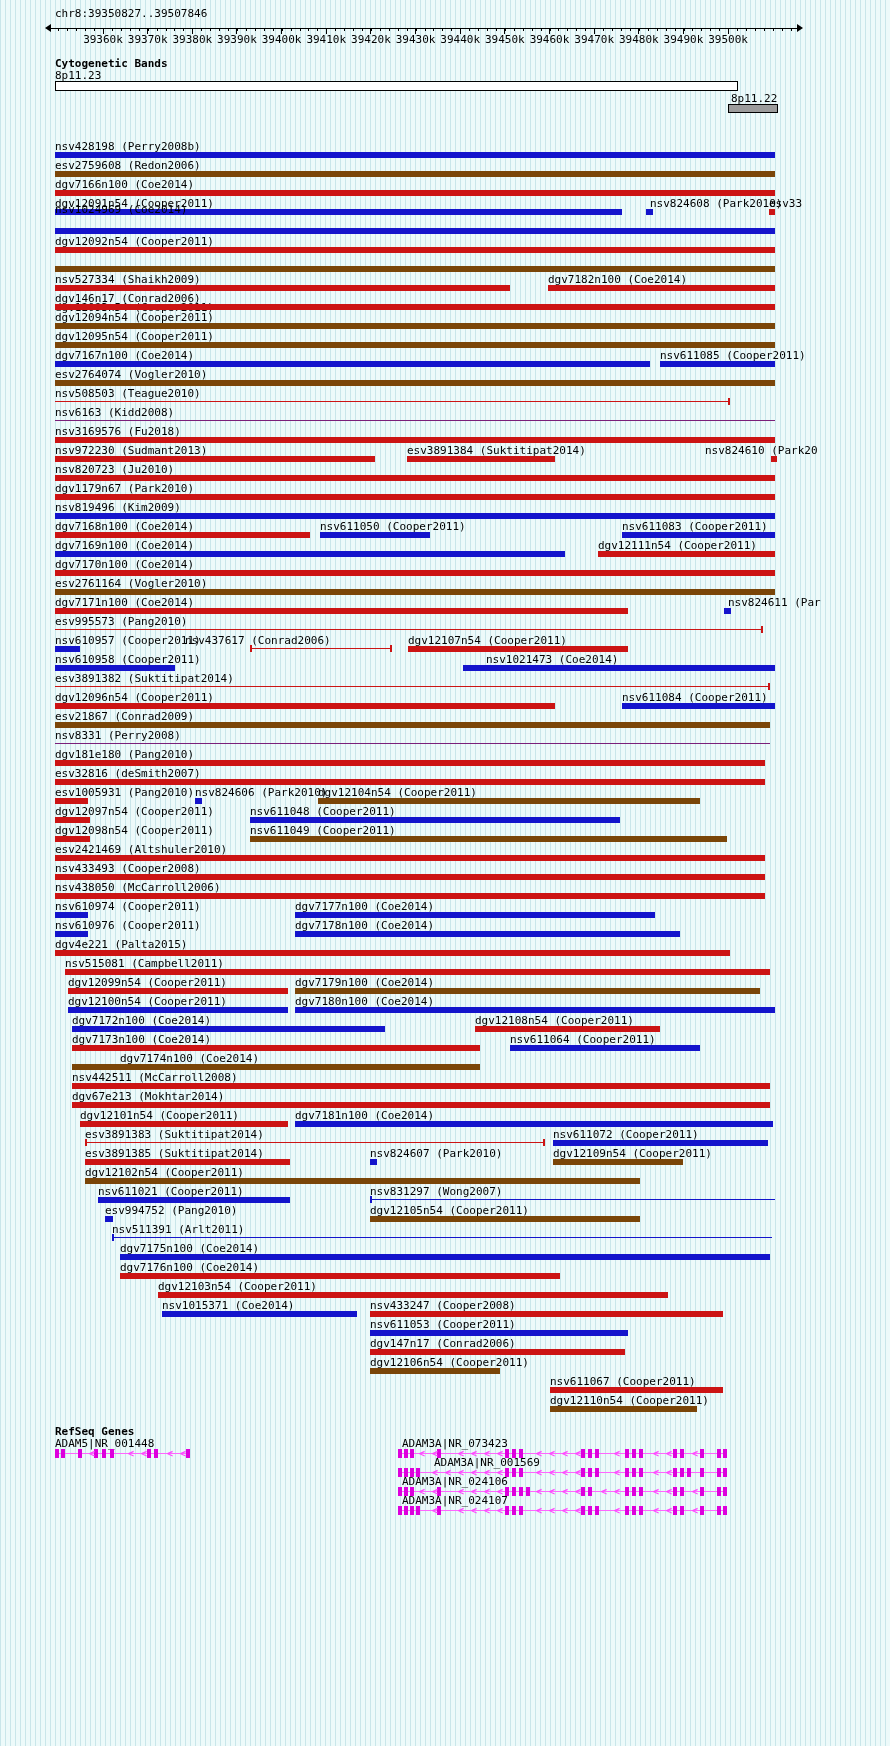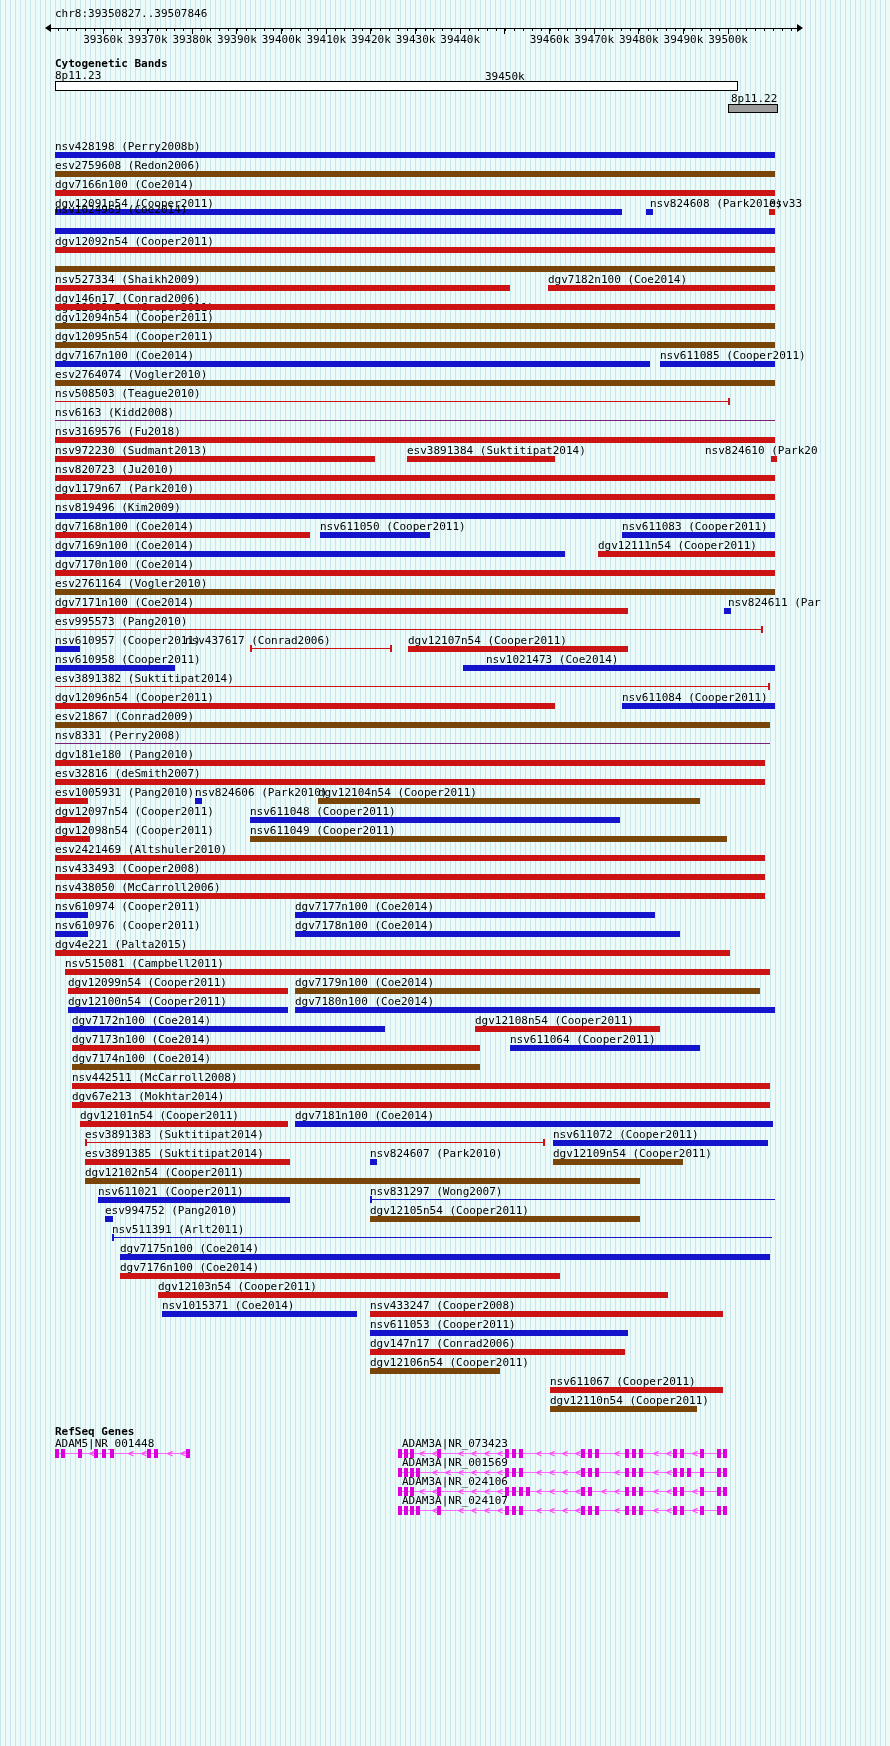--- a/index.html
+++ b/index.html
@@ -41,21 +41,21 @@
       <div class="lbl" style="left: 281.6px; top: 34px; transform: translateX(-50%);">39400k</div>
       <div class="vtick" style="left: 325.75px; top: 28px; height: 6px;"></div>
       <div class="lbl" style="left: 326.25px; top: 34px; transform: translateX(-50%);">39410k</div>
       <div class="vtick" style="left: 370.4px; top: 28px; height: 6px;"></div>
       <div class="lbl" style="left: 370.9px; top: 34px; transform: translateX(-50%);">39420k</div>
       <div class="vtick" style="left: 415.05px; top: 28px; height: 6px;"></div>
       <div class="lbl" style="left: 415.55px; top: 34px; transform: translateX(-50%);">39430k</div>
       <div class="vtick" style="left: 459.7px; top: 28px; height: 6px;"></div>
       <div class="lbl" style="left: 460.2px; top: 34px; transform: translateX(-50%);">39440k</div>
       <div class="vtick" style="left: 504.35px; top: 28px; height: 6px;"></div>
-      <div class="lbl" style="left: 504.85px; top: 34px; transform: translateX(-50%); margin-top: 37px;">39450k</div>
+      <div class="lbl" style="left: 504.85px; top: 34px; transform: translateX(-50%);">39450k</div>
       <div class="vtick" style="left: 549px; top: 28px; height: 6px;"></div>
       <div class="lbl" style="left: 549.5px; top: 34px; transform: translateX(-50%);">39460k</div>
       <div class="vtick" style="left: 593.65px; top: 28px; height: 6px;"></div>
       <div class="lbl" style="left: 594.15px; top: 34px; transform: translateX(-50%);">39470k</div>
       <div class="vtick" style="left: 638.3px; top: 28px; height: 6px;"></div>
       <div class="lbl" style="left: 638.8px; top: 34px; transform: translateX(-50%);">39480k</div>
       <div class="vtick" style="left: 682.95px; top: 28px; height: 6px;"></div>
       <div class="lbl" style="left: 683.45px; top: 34px; transform: translateX(-50%);">39490k</div>
       <div class="vtick" style="left: 727.6px; top: 28px; height: 6px;"></div>
       <div class="lbl" style="left: 728.1px; top: 34px; transform: translateX(-50%);">39500k</div>
@@ -293,21 +293,21 @@
       <div class="lbl" style="left: 295px; top: 996px;">dgv7180n100 (Coe2014)</div>
       <div class="bar" style="left: 295px; top: 1007px; width: 480px; height: 6px; background: rgb(20, 20, 204);"></div>
       <div class="lbl" style="left: 72px; top: 1015px;">dgv7172n100 (Coe2014)</div>
       <div class="bar" style="left: 72px; top: 1026px; width: 313px; height: 6px; background: rgb(20, 20, 204);"></div>
       <div class="lbl" style="left: 475px; top: 1015px;">dgv12108n54 (Cooper2011)</div>
       <div class="bar" style="left: 475px; top: 1026px; width: 185px; height: 6px; background: rgb(204, 20, 20);"></div>
       <div class="lbl" style="left: 72px; top: 1034px;">dgv7173n100 (Coe2014)</div>
       <div class="bar" style="left: 72px; top: 1045px; width: 408px; height: 6px; background: rgb(204, 20, 20);"></div>
       <div class="lbl" style="left: 510px; top: 1034px;">nsv611064 (Cooper2011)</div>
       <div class="bar" style="left: 510px; top: 1045px; width: 190px; height: 6px; background: rgb(20, 20, 204);"></div>
-      <div class="lbl" style="left: 72px; top: 1053px;">dgv7174n100 (Coe2014)</div>
+      <div class="lbl" style="left: 72px; top: 1053px; padding-left: 48px;">dgv7174n100 (Coe2014)</div>
       <div class="bar" style="left: 72px; top: 1064px; width: 408px; height: 6px; background: rgb(122, 69, 8);"></div>
       <div class="lbl" style="left: 72px; top: 1072px;">nsv442511 (McCarroll2008)</div>
       <div class="bar" style="left: 72px; top: 1083px; width: 698px; height: 6px; background: rgb(204, 20, 20);"></div>
       <div class="lbl" style="left: 72px; top: 1091px;">dgv67e213 (Mokhtar2014)</div>
       <div class="bar" style="left: 72px; top: 1102px; width: 698px; height: 6px; background: rgb(204, 20, 20);"></div>
       <div class="lbl" style="left: 80px; top: 1110px;">dgv12101n54 (Cooper2011)</div>
       <div class="bar" style="left: 80px; top: 1121px; width: 208px; height: 6px; background: rgb(204, 20, 20);"></div>
       <div class="lbl" style="left: 295px; top: 1110px;">dgv7181n100 (Coe2014)</div>
       <div class="bar" style="left: 295px; top: 1121px; width: 478px; height: 6px; background: rgb(20, 20, 204);"></div>
       <div class="lbl" style="left: 85px; top: 1129px;">esv3891383 (Suktitipat2014)</div>
@@ -402,21 +402,21 @@
       <div class="chev" style="left: 484px; top: 1449px;">&lt;</div>
       <div class="chev" style="left: 497px; top: 1449px;">&lt;</div>
       <div class="chev" style="left: 536px; top: 1449px;">&lt;</div>
       <div class="chev" style="left: 549px; top: 1449px;">&lt;</div>
       <div class="chev" style="left: 562px; top: 1449px;">&lt;</div>
       <div class="chev" style="left: 575px; top: 1449px;">&lt;</div>
       <div class="chev" style="left: 614px; top: 1449px;">&lt;</div>
       <div class="chev" style="left: 653px; top: 1449px;">&lt;</div>
       <div class="chev" style="left: 666px; top: 1449px;">&lt;</div>
       <div class="chev" style="left: 692px; top: 1449px;">&lt;</div>
-      <div class="lbl" style="left: 402px; top: 1457px;">ADAM3A|NR_001569</div>
+      <div class="lbl" style="left: 402px; top: 1457px; padding-left: 32px;">ADAM3A|NR_001569</div>
       <div class="gline" style="left: 398px; top: 1472px; width: 329px; height: 1px; background: rgb(255, 102, 255);"></div>
       <div class="exon" style="left: 398px; top: 1468px; width: 4px; height: 9px; background: rgb(221, 0, 221);"></div>
       <div class="exon" style="left: 404px; top: 1468px; width: 4px; height: 9px; background: rgb(221, 0, 221);"></div>
       <div class="exon" style="left: 410px; top: 1468px; width: 4px; height: 9px; background: rgb(221, 0, 221);"></div>
       <div class="exon" style="left: 416px; top: 1468px; width: 4px; height: 9px; background: rgb(221, 0, 221);"></div>
       <div class="exon" style="left: 505px; top: 1468px; width: 4px; height: 9px; background: rgb(221, 0, 221);"></div>
       <div class="exon" style="left: 512px; top: 1468px; width: 4px; height: 9px; background: rgb(221, 0, 221);"></div>
       <div class="exon" style="left: 519px; top: 1468px; width: 4px; height: 9px; background: rgb(221, 0, 221);"></div>
       <div class="exon" style="left: 581px; top: 1468px; width: 4px; height: 9px; background: rgb(221, 0, 221);"></div>
       <div class="exon" style="left: 588px; top: 1468px; width: 4px; height: 9px; background: rgb(221, 0, 221);"></div>

